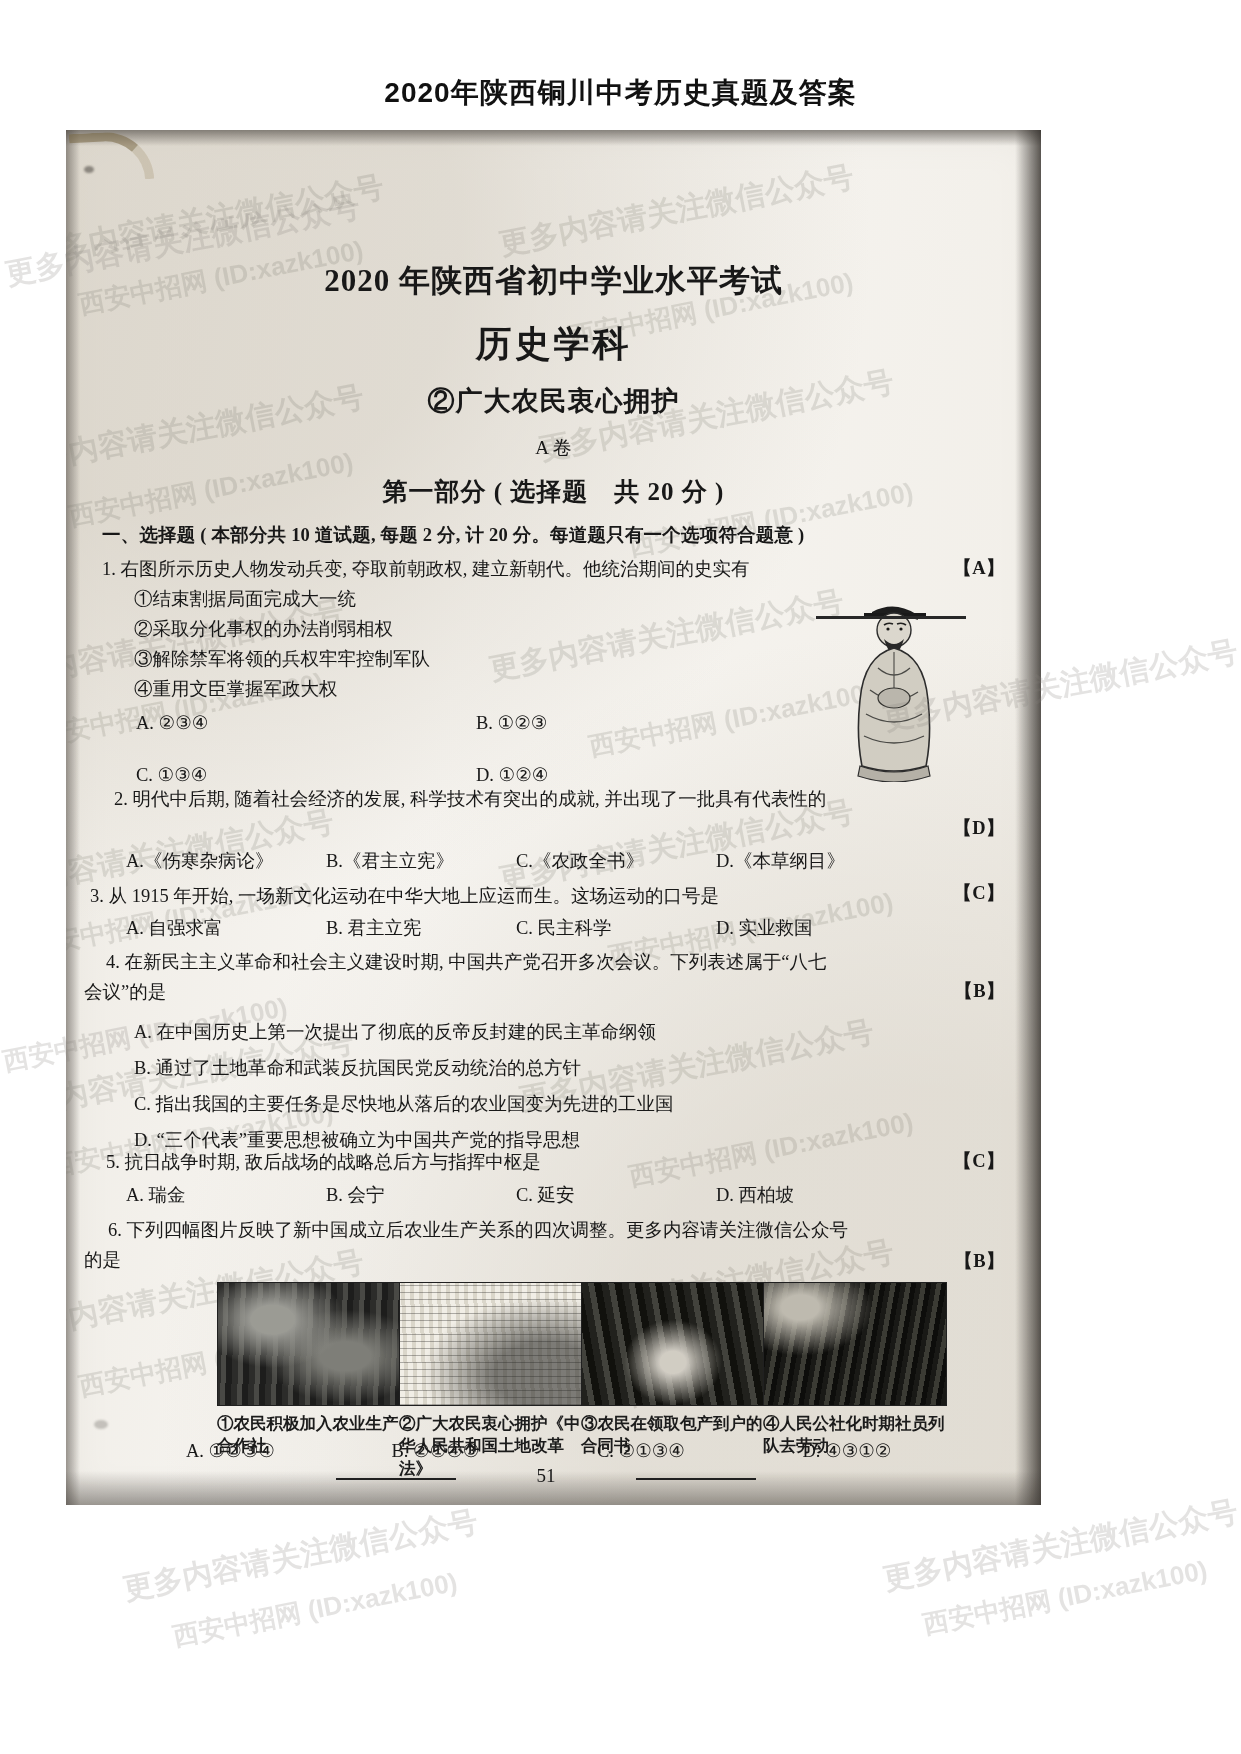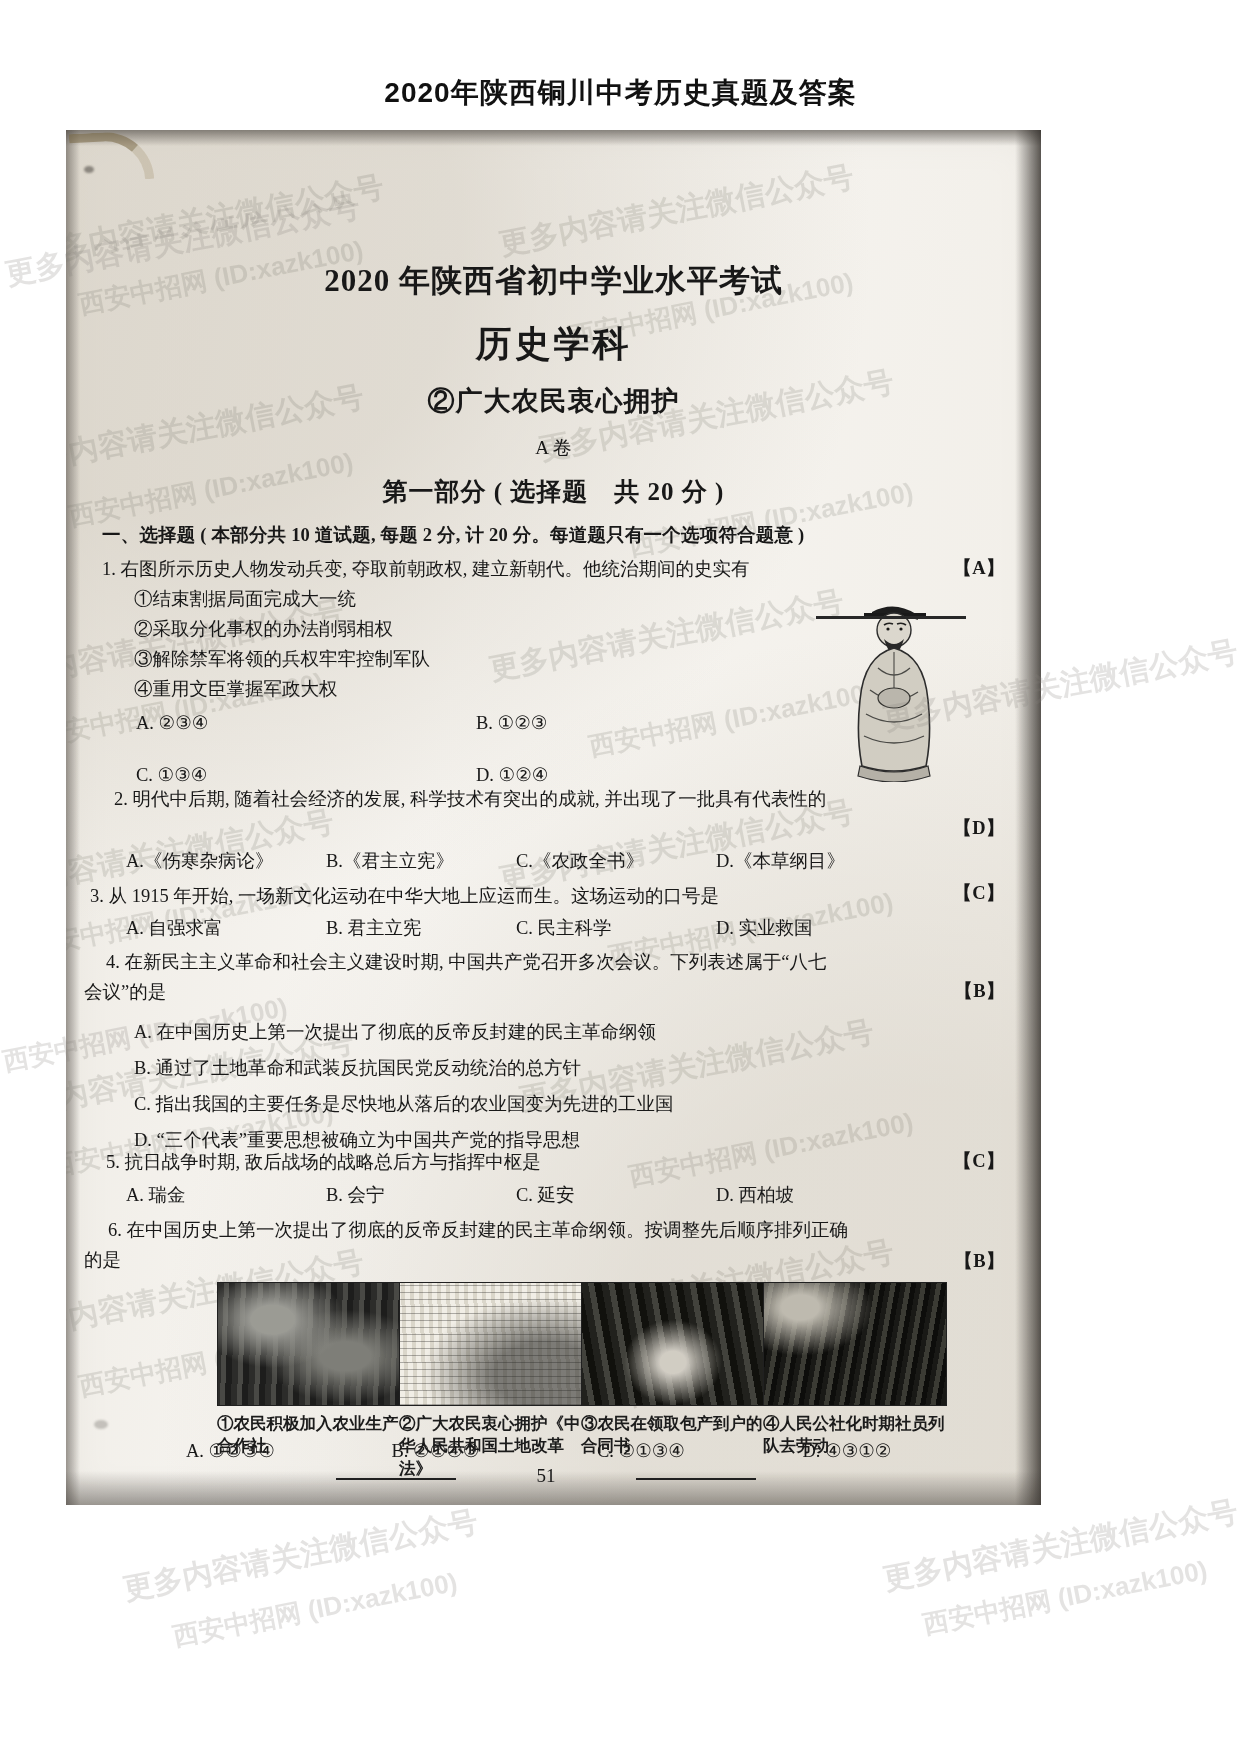--- a/index.html
+++ b/index.html
@@ -442,21 +442,21 @@
     <div class="ans-tag" style="top:1018px;">【C】</div>
     <div class="opt-row-4" style="top:1052px;">
       <div style="width:200px">A. 瑞金</div>
       <div style="width:190px">B. 会宁</div>
       <div style="width:200px">C. 延安</div>
       <div style="width:190px">D. 西柏坡</div>
     </div>
 
     <div class="q" style="top:1086px;left:42px;">
       <span>6.</span>
-      <span>在中国历史上第一次提出了彻底的反帝反封建的民主革命纲领。按调整先后顺序排列正确</span>
+      <span>下列四幅图片反映了新中国成立后农业生产关系的四次调整。更多内容请关注微信公众号</span>
     </div>
     <div class="q" style="top:1116px;left:18px;">的是</div>
     <div class="ans-tag" style="top:1118px;">【B】</div>
 
     <div class="pics" style="top:1152px;">
       <div class="pic-cell">
         <div class="pic p1"></div>
         <div class="pic-cap">①农民积极加入农业生产合作社</div>
       </div>
       <div class="pic-cell">

